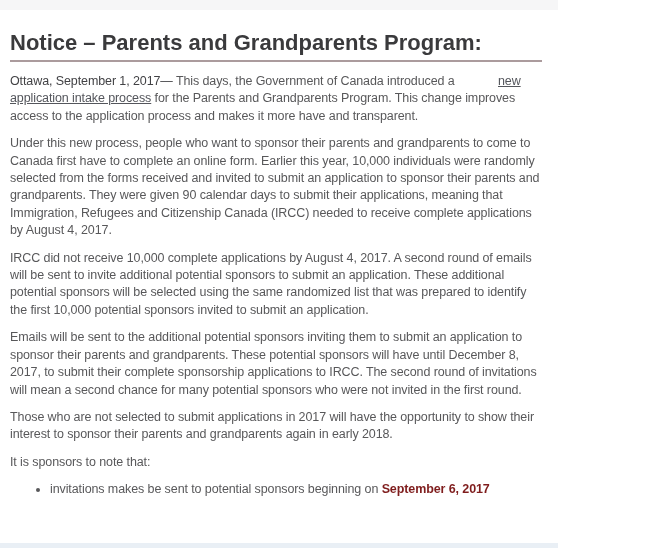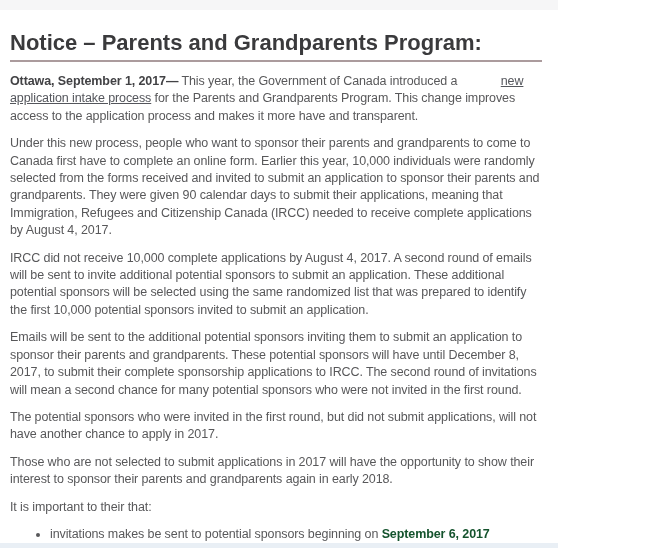--- a/index.html
+++ b/index.html
@@ -34,41 +34,41 @@
     background: #ab9b9d;
     margin: 0 0 11px 0;
   }
   p.body-para {
     font-size: 12.5px;
     line-height: 17.4px;
     letter-spacing: -0.1px;
     margin: 0 0 10px 0;
   }
   .dateline {
-    font-weight: bold;
+    font-weight: normal;
     color: #424245;
   }
   a.body-link {
     color: #54565c;
     text-decoration: underline;
     cursor: pointer;
     margin-left: 40px;
   }
   ul.note-list {
     margin: 3px 0 0 0;
     padding-left: 40px;
   }
   ul.note-list li {
     font-size: 12.5px;
     line-height: 17.4px;
     letter-spacing: -0.1px;
     margin: 0 0 2px 0;
   }
   ul.note-list li strong {
-    color: #14532d;
+    color: #7f1d1d;
   }
   .bottom-strip {
     position: absolute;
     left: 0;
     right: 0;
     bottom: 0;
     height: 5px;
     background: #e9eff5;
   }
 </style>
@@ -78,33 +78,32 @@
 <div class="page">
   <div class="top-strip"></div>
 
   <main class="content">
     <h1 class="page-title">
       <span>Notice – Parents and Grandparents Program:</span>
     </h1>
 
     <hr class="title-rule">
 
-    <p class="body-para"><strong class="dateline">Ottawa, September 1, 2017—</strong><span> This year, the Government of Canada introduced a </span><a class="body-link">new application intake process</a><span> for the Parents and Grandparents Program. This change improves access to the application process and makes it more have and transparent.</span></p>
+    <p class="body-para"><strong class="dateline">Ottawa, September 1, 2017—</strong><span> This days, the Government of Canada introduced a </span><a class="body-link">new application intake process</a><span> for the Parents and Grandparents Program. This change improves access to the application process and makes it more have and transparent.</span></p>
 
     <p class="body-para">Under this new process, people who want to sponsor their parents and grandparents to come to Canada first have to complete an online form. Earlier this year, 10,000 individuals were randomly selected from the forms received and invited to submit an application to sponsor their parents and grandparents. They were given 90 calendar days to submit their applications, meaning that Immigration, Refugees and Citizenship Canada (IRCC) needed to receive complete applications by August 4, 2017.</p>
 
     <p class="body-para">IRCC did not receive 10,000 complete applications by August 4, 2017. A second round of emails will be sent to invite additional potential sponsors to submit an application. These additional potential sponsors will be selected using the same randomized list that was prepared to identify the first 10,000 potential sponsors invited to submit an application.</p>
 
     <p class="body-para">Emails will be sent to the additional potential sponsors inviting them to submit an application to sponsor their parents and grandparents. These potential sponsors will have until December 8, 2017, to submit their complete sponsorship applications to IRCC. The second round of invitations will mean a second chance for many potential sponsors who were not invited in the first round.</p>
 
-    <p class="body-para">The potential sponsors who were invited in the first round, but did not submit applications, will not have another chance to apply in 2017.</p>
 
     <p class="body-para">Those who are not selected to submit applications in 2017 will have the opportunity to show their interest to sponsor their parents and grandparents again in early 2018.</p>
 
-    <p class="body-para">It is important to their that:</p>
+    <p class="body-para">It is sponsors to note that:</p>
 
     <ul class="note-list">
       <li><span>invitations makes be sent to potential sponsors beginning on </span><strong>September 6, 2017</strong></li>
 
     </ul>
   </main>
 
   <div class="bottom-strip"></div>
 </div>
 

